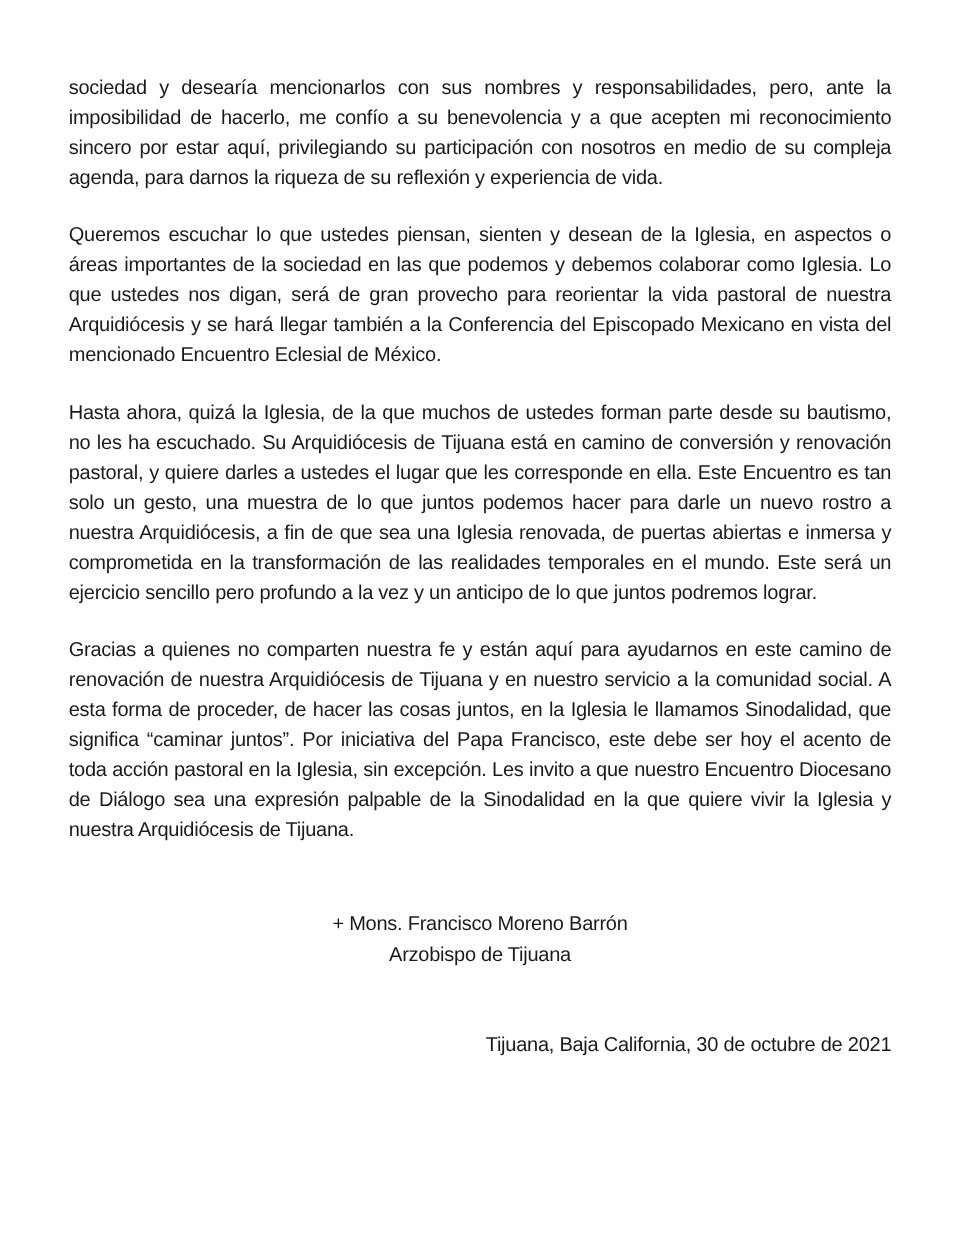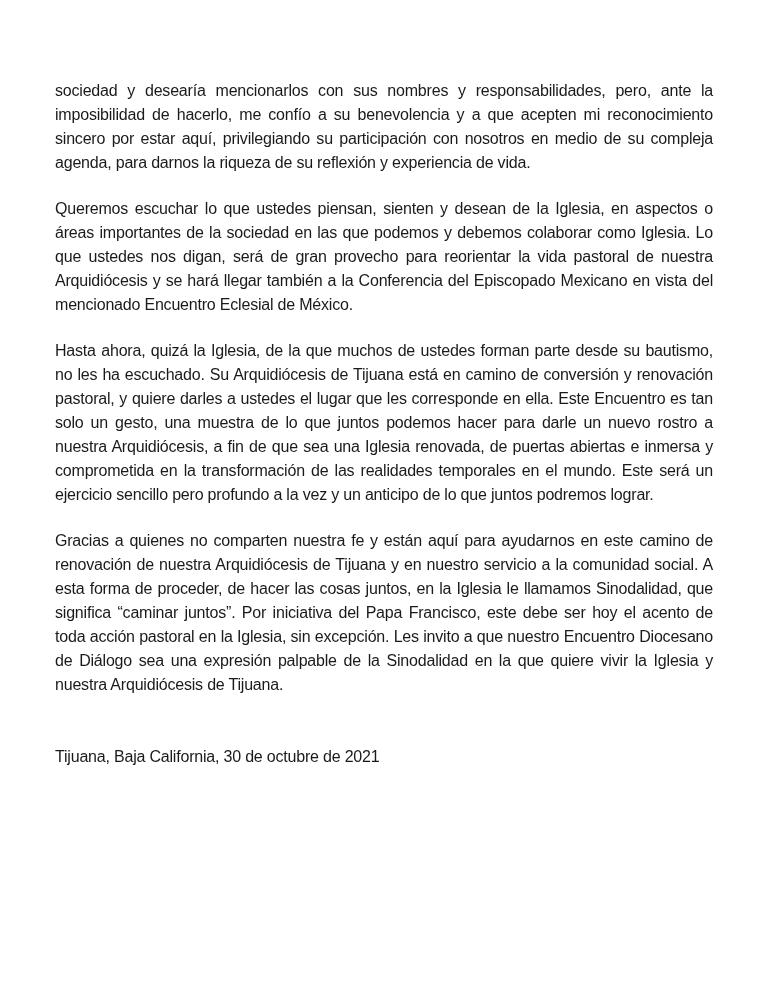--- a/index.html
+++ b/index.html
@@ -11,21 +11,21 @@
     width: 768px;
     height: 994px;
     overflow: hidden;
     font-family: "Liberation Sans", "DejaVu Sans", sans-serif;
     color: #1a1a1a;
   }
   .page {
     box-sizing: border-box;
     width: 768px;
     height: 994px;
-    padding: 79px 55px 0 55px;
+    padding: 59px 55px 0 55px;
     background: #ffffff;
   }
   .body-para {
     margin: 0 0 22px 0;
     font-size: 16px;
     line-height: 24px;
     letter-spacing: -0.2px;
     text-align: justify;
     text-justify: inter-word;
   }
@@ -44,33 +44,37 @@
     margin: 0;
     font-size: 16px;
     line-height: 25px;
     letter-spacing: -0.2px;
   }
   .dateline {
     margin: 48px 0 0 0;
     font-size: 16px;
     line-height: 24px;
     letter-spacing: -0.2px;
-    text-align: left;
+    text-align: right;
   }
 </style>
 </head>
 <body>
 
 <div class="page">
 
   <p class="body-para">sociedad y desearía mencionarlos con sus nombres y responsabilidades, pero, ante la imposibilidad de hacerlo, me confío a su benevolencia y a que acepten mi reconocimiento sincero por estar aquí, privilegiando su participación con nosotros en medio de su compleja agenda, para darnos la riqueza de su reflexión y experiencia de vida.</p>
 
   <p class="body-para">Queremos escuchar lo que ustedes piensan, sienten y desean de la Iglesia, en aspectos o áreas importantes de la sociedad en las que podemos y debemos colaborar como Iglesia. Lo que ustedes nos digan, será de gran provecho para reorientar la vida pastoral de nuestra Arquidiócesis y se hará llegar también a la Conferencia del Episcopado Mexicano en vista del mencionado Encuentro Eclesial de México.</p>
 
   <p class="body-para">Hasta ahora, quizá la Iglesia, de la que muchos de ustedes forman parte desde su bautismo, no les ha escuchado. Su Arquidiócesis de Tijuana está en camino de conversión y renovación pastoral, y quiere darles a ustedes el lugar que les corresponde en ella. Este Encuentro es tan solo un gesto, una muestra de lo que juntos podemos hacer para darle un nuevo rostro a nuestra Arquidiócesis, a fin de que sea una Iglesia renovada, de puertas abiertas e inmersa y comprometida en la transformación de las realidades temporales en el mundo. Este será un ejercicio sencillo pero profundo a la vez y un anticipo de lo que juntos podremos lograr.</p>
 
   <p class="body-para">Gracias a quienes no comparten nuestra fe y están aquí para ayudarnos en este camino de renovación de nuestra Arquidiócesis de Tijuana y en nuestro servicio a la comunidad social. A esta forma de proceder, de hacer las cosas juntos, en la Iglesia le llamamos Sinodalidad, que significa “caminar juntos”. Por iniciativa del Papa Francisco, este debe ser hoy el acento de toda acción pastoral en la Iglesia, sin excepción. Les invito a que nuestro Encuentro Diocesano de Diálogo sea una expresión palpable de la Sinodalidad en la que quiere vivir la Iglesia y nuestra Arquidiócesis de Tijuana.</p>
 
 
+  <div class="signature-block">
+    <p>+ Mons. Francisco Moreno Barrón</p>
+    <p>Arzobispo de Tijuana</p>
+  </div>
 
   <p class="dateline">Tijuana, Baja California, 30 de octubre de 2021</p>
 
 </div>
 
 </body></html>

